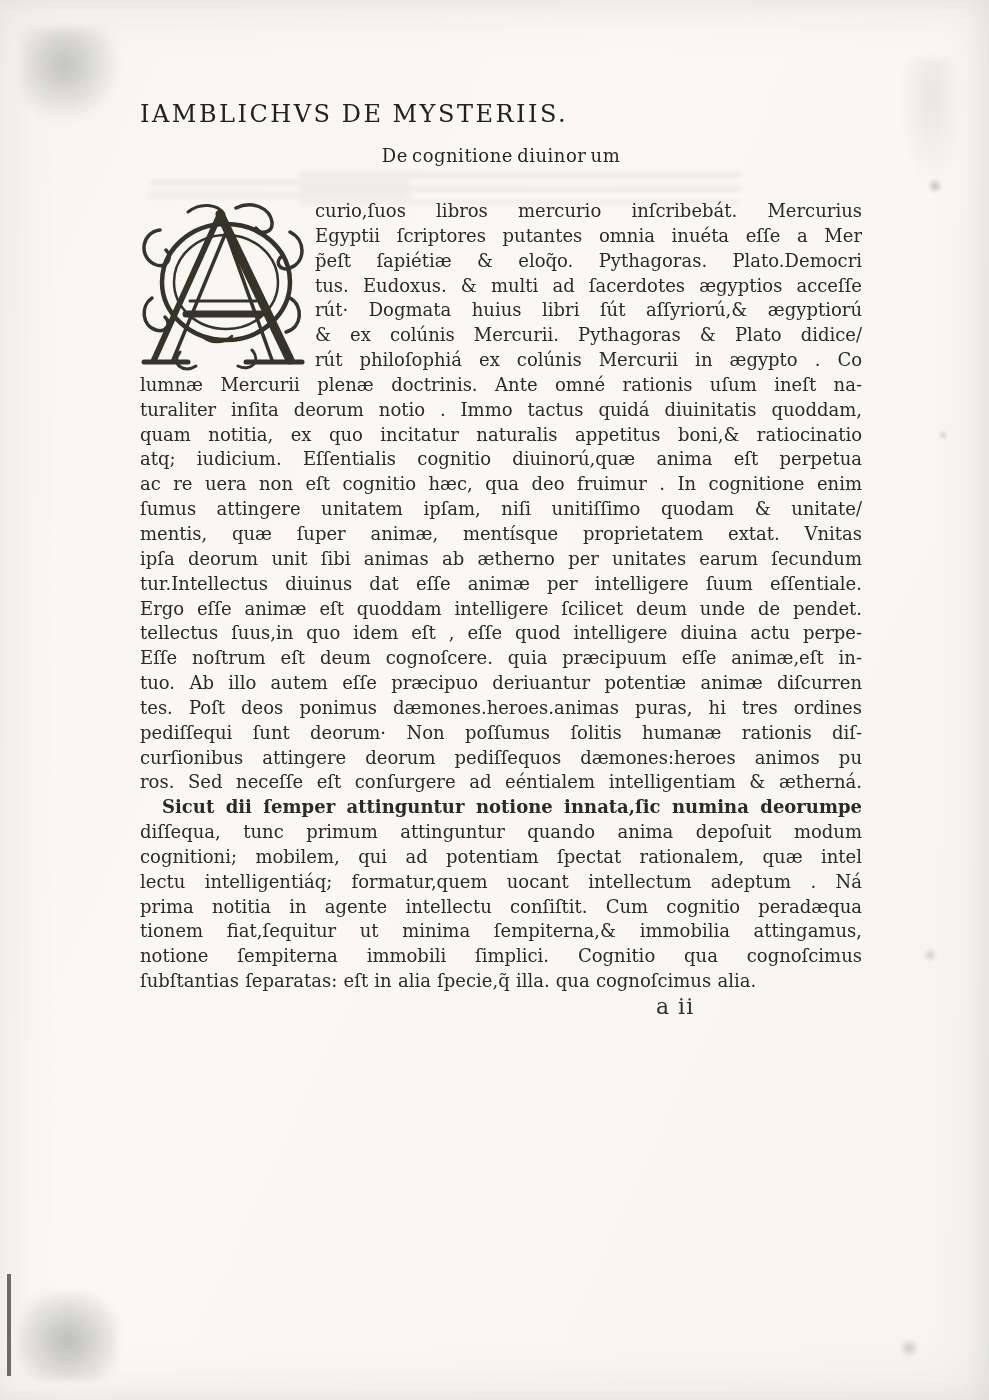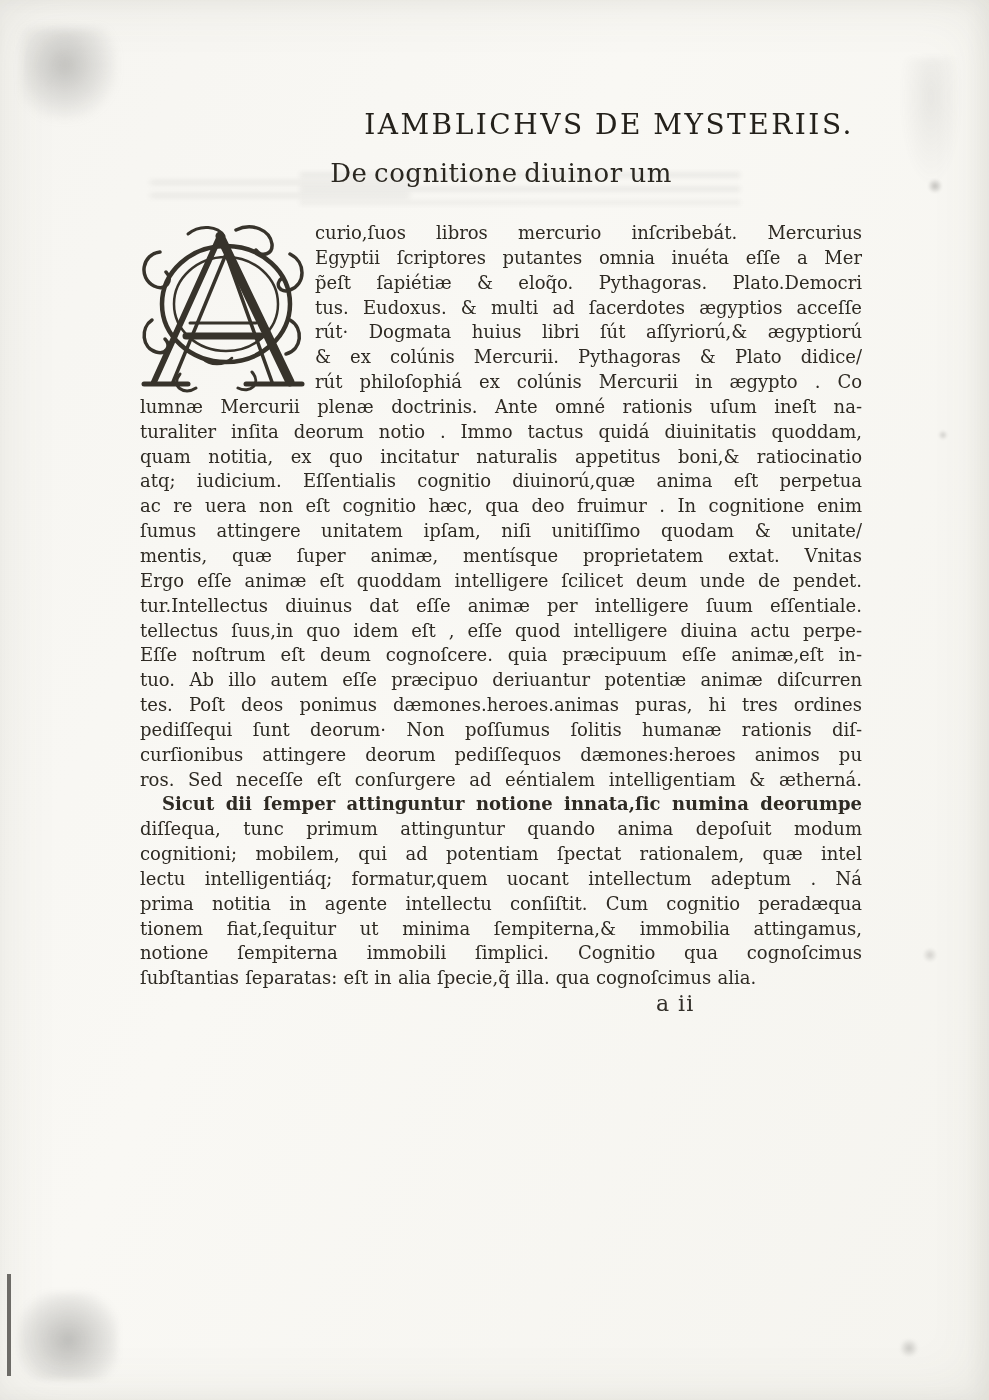--- a/index.html
+++ b/index.html
@@ -34,25 +34,25 @@
     background:radial-gradient(ellipse at 50% 55%,rgba(85,85,83,.65),rgba(120,120,118,.25) 60%,transparent 80%);}
   .stain.edge-line-l{left:7px;top:1274px;width:4px;height:102px;background:#4c4a46;opacity:.8;filter:blur(.4px);}
   .stain.speck-br{left:900px;top:1338px;width:18px;height:20px;opacity:.35;filter:blur(1.5px);
     background:radial-gradient(circle,rgba(90,88,84,.8),transparent 70%);}
   .stain.speck-mid-r{left:938px;top:430px;width:10px;height:10px;opacity:.3;filter:blur(1px);
     background:radial-gradient(circle,rgba(90,88,84,.8),transparent 70%);}
 
   
   .content{position:absolute;left:140px;top:100px;width:722px;}
   .title{
-    text-align:right;font-size:28px;letter-spacing:2.5px;
-    color:#24211b;margin:8px;font-weight:normal;word-spacing:-1px;
+    text-align:left;font-size:24px;letter-spacing:2.5px;
+    color:#24211b;margin:0;font-weight:normal;word-spacing:-1px;
   }
   .subtitle{
-    text-align:center;font-size:26px;letter-spacing:.5px;
+    text-align:center;font-size:18px;letter-spacing:.5px;
     color:#2a2720;margin:17px 0 0 0;font-weight:normal;word-spacing:-2px;
   }
   .bodytext{margin-top:33px;font-size:18px;color:#2e2a23;}
   .line{
     height:24.85px;line-height:24.85px;overflow:hidden;
     text-align:justify;text-align-last:left;word-spacing:.5px;
   }
   .line.just{text-align-last:justify;}
   .line.indent{text-indent:22px;font-weight:bold;}
   .para1-head{display:flex;}
@@ -129,22 +129,23 @@
       </div>
 
       <div>
           <div class="line just">lumnæ Mercurii plenæ doctrinis.  Ante omné rationis uſum ineſt na-</div>
           <div class="line just">turaliter inſita deorum notio . Immo tactus quidá diuinitatis quoddam,</div>
           <div class="line just">quam notitia, ex quo incitatur naturalis appetitus boni,&amp; ratiocinatio</div>
           <div class="line just">atq; iudicium.  Eſſentialis cognitio diuinorú,quæ anima eſt perpetua</div>
           <div class="line just">ac re uera non eſt cognitio hæc, qua deo fruimur . In cognitione enim</div>
           <div class="line just">ſumus attingere unitatem ipſam, niſi unitiſſimo quodam &amp; unitate/</div>
           <div class="line just">mentis, quæ ſuper animæ, mentísque proprietatem extat.   Vnitas</div>
+          <div class="line just">ipſa deorum unit ſibi animas ab ætherno per unitates earum ſecundum</div>
+          <div class="line just">tur.Intellectus diuinus dat eſſe animæ per intelligere ſuum eſſentiale.</div>
           <div class="line just">Ergo eſſe animæ eſt quoddam intelligere ſcilicet deum unde de pendet.</div>
-          <div class="line just">tur.Intellectus diuinus dat eſſe animæ per intelligere ſuum eſſentiale.</div>
           <div class="line just">tellectus ſuus,in quo idem eſt , eſſe quod intelligere diuina actu perpe-</div>
           <div class="line just">Eſſe noſtrum eſt deum cognoſcere. quia præcipuum eſſe animæ,eſt in-</div>
           <div class="line just">tuo. Ab illo autem eſſe præcipuo deriuantur potentiæ animæ diſcurren</div>
           <div class="line just">tes.  Poſt deos ponimus dæmones.heroes.animas puras, hi tres ordines</div>
           <div class="line just">pediſſequi ſunt deorum· Non poſſumus ſolitis humanæ rationis diſ-</div>
           <div class="line just">curſionibus attingere deorum pediſſequos dæmones:heroes animos pu</div>
           <div class="line just">ros. Sed neceſſe eſt conſurgere ad eéntialem intelligentiam &amp; ætherná.</div>
         </div>
       <div>
           <div class="line indent just">Sicut dii ſemper attinguntur notione innata,ſic numina deorumpe</div>

